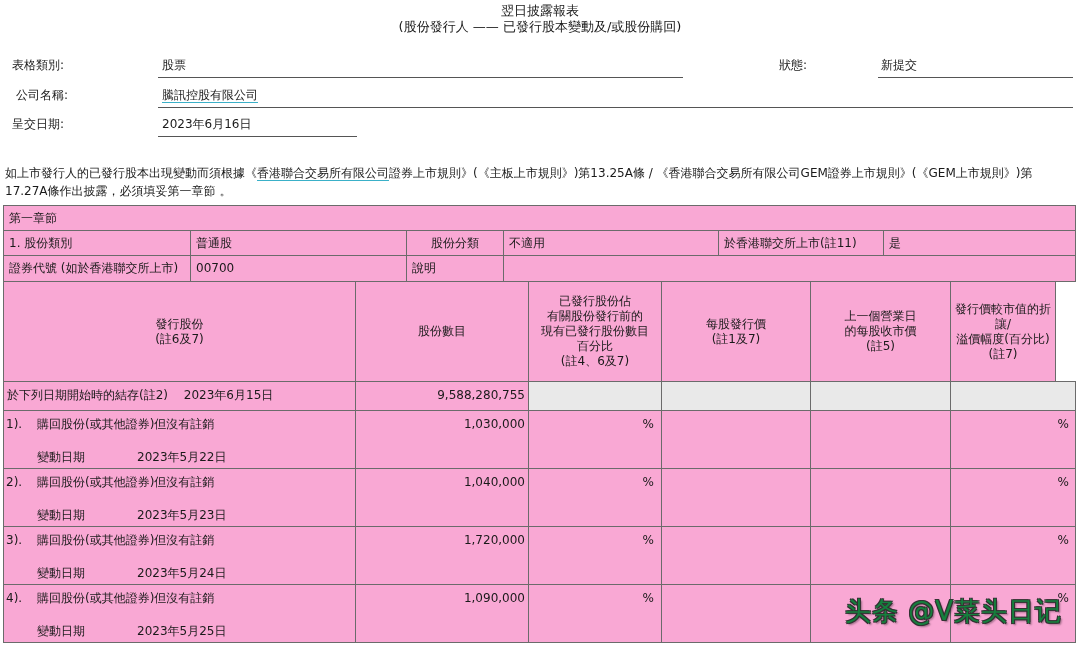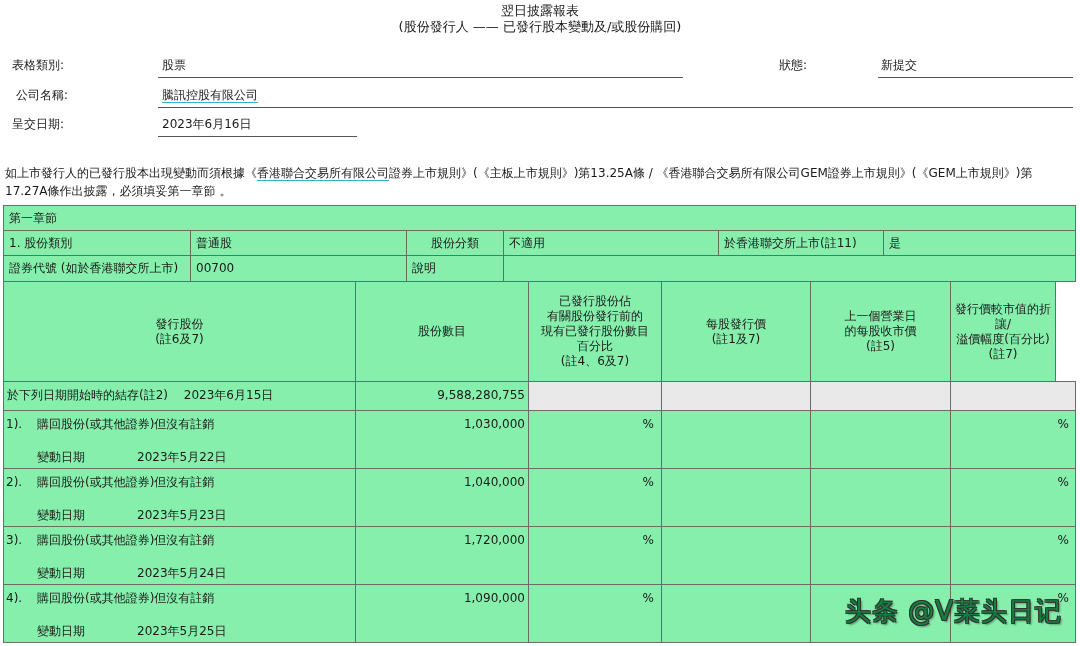--- a/index.html
+++ b/index.html
@@ -13,21 +13,21 @@
     left: 0; width: 1080px; text-align: center; font-size: 13px; line-height: 16px;
   }
   .lbl { font-size: 12px; }
   .field-line { border-bottom: 1px solid #555; }
   .link-u { border-bottom: 1.5px solid #3ab0c8; padding-bottom: 0; }
   .para { left: 5px; width: 1060px; font-size: 12px; line-height: 18px; }
   .cell {
     position: absolute; box-sizing: border-box;
     border: 1px solid #6b6b6b;
     font-size: 12px; line-height: 16px;
-    background: #86efac;
+    background: #f9a8d4;
   }
   .grey { background: #e9e9e9; }
   .pad { padding: 4px 5px; }
   .center { display: flex; align-items: center; justify-content: center; text-align: center; }
   .right { text-align: right; padding: 5px 3px 0 0; }
   .hdr-text { white-space: pre-line; text-align: center; line-height: 15px; }
   .watermark {
     right: 18px; top: 594px; font-size: 26px; color: #15803d;
     text-shadow: 1px 1px 0 #333, -1px -1px 0 #333, 1px -1px 0 #333, -1px 1px 0 #333, 2px 2px 2px rgba(0,0,0,0.4);
     letter-spacing: 1px;

